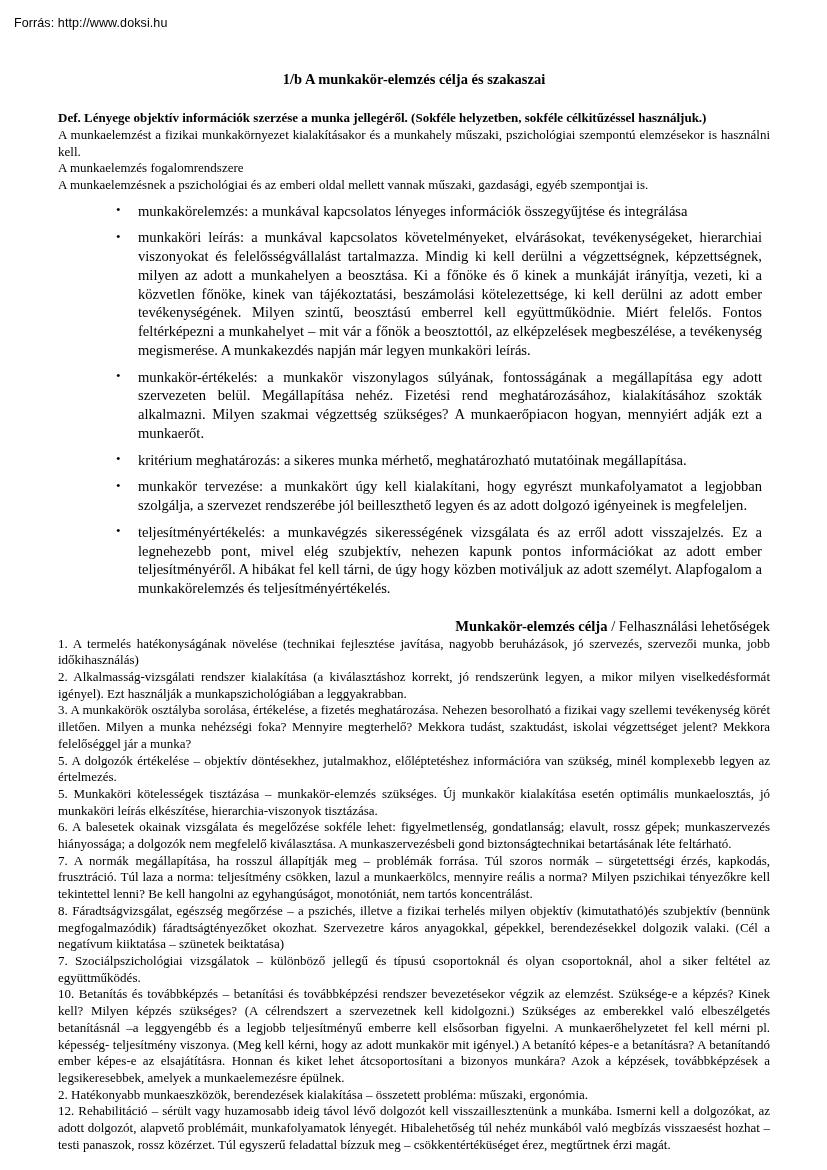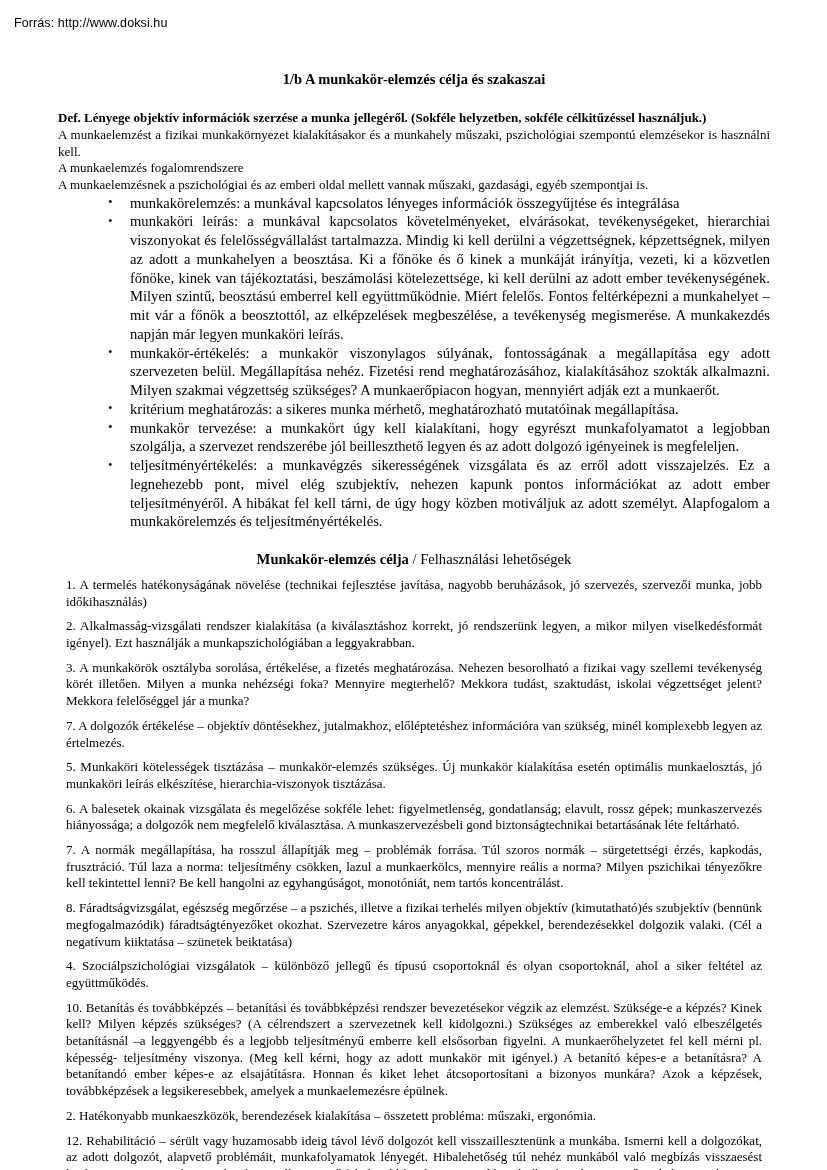--- a/index.html
+++ b/index.html
@@ -63,38 +63,38 @@
     margin: 0;
     padding: 0;
   }
   .bullet-list li {
     position: relative;
     padding-left: 72px;
     font-size: 14.6px;
     line-height: 1.285;
     text-align: justify;
     text-justify: inter-word;
-    margin: 0;
+    margin: 8px;
   }
   .bullet-list li::before {
     content: "\2022";
     position: absolute;
     left: 50px;
     top: -0.5px;
     font-size: 13px;
     line-height: 1.38;
   }
   .section-head {
     margin-top: 19px;
     font-size: 14.6px;
     line-height: 1.285;
-    text-align: center;
+    text-align: right;
   }
   .numbered p {
-    margin: 8px;
+    margin: 0;
   }
 </style>
 </head>
 <body>
 
 <div class="page">
 
   <div class="source-header">Forrás: http://www.doksi.hu</div>
 
   <div class="content">
@@ -118,25 +118,25 @@
       <li>munkakör tervezése: a munkakört úgy kell kialakítani, hogy egyrészt munkafolyamatot a legjobban szolgálja, a szervezet rendszerébe jól beilleszthető legyen és az adott dolgozó igényeinek is megfeleljen.</li>
       <li>teljesítményértékelés: a munkavégzés sikerességének vizsgálata és az erről adott visszajelzés. Ez a legnehezebb pont, mivel elég szubjektív, nehezen kapunk pontos információkat az adott ember teljesítményéről. A hibákat fel kell tárni, de úgy hogy közben motiváljuk az adott személyt. Alapfogalom a munkakörelemzés és teljesítményértékelés.</li>
     </ul>
 
     <p class="section-head"><span class="bold">Munkakör-elemzés célja</span><span> / Felhasználási lehetőségek</span></p>
 
     <div class="numbered">
       <p>1. A termelés hatékonyságának növelése (technikai fejlesztése javítása, nagyobb beruházások, jó szervezés, szervezői munka, jobb időkihasználás)</p>
       <p>2. Alkalmasság-vizsgálati rendszer kialakítása (a kiválasztáshoz korrekt, jó rendszerünk legyen, a mikor milyen viselkedésformát igényel). Ezt használják a munkapszichológiában a leggyakrabban.</p>
       <p>3. A munkakörök osztályba sorolása, értékelése, a fizetés meghatározása. Nehezen besorolható a fizikai vagy szellemi tevékenység körét illetően. Milyen a munka nehézségi foka? Mennyire megterhelő? Mekkora tudást, szaktudást, iskolai végzettséget jelent? Mekkora felelőséggel jár a munka?</p>
-      <p>7. A dolgozók értékelése – objektív döntésekhez, jutalmakhoz, előléptetéshez információra van szükség, minél komplexebb legyen az értelmezés.</p>
+      <p>5. A dolgozók értékelése – objektív döntésekhez, jutalmakhoz, előléptetéshez információra van szükség, minél komplexebb legyen az értelmezés.</p>
       <p>5. Munkaköri kötelességek tisztázása – munkakör-elemzés szükséges. Új munkakör kialakítása esetén optimális munkaelosztás, jó munkaköri leírás elkészítése, hierarchia-viszonyok tisztázása.</p>
       <p>6. A balesetek okainak vizsgálata és megelőzése sokféle lehet: figyelmetlenség, gondatlanság; elavult, rossz gépek; munkaszervezés hiányossága; a dolgozók nem megfelelő kiválasztása. A munkaszervezésbeli gond biztonságtechnikai betartásának léte feltárható.</p>
       <p>7. A normák megállapítása, ha rosszul állapítják meg – problémák forrása. Túl szoros normák – sürgetettségi érzés, kapkodás, frusztráció. Túl laza a norma: teljesítmény csökken, lazul a munkaerkölcs, mennyire reális a norma? Milyen pszichikai tényezőkre kell tekintettel lenni? Be kell hangolni az egyhangúságot, monotóniát, nem tartós koncentrálást.</p>
       <p>8. Fáradtságvizsgálat, egészség megőrzése – a pszichés, illetve a fizikai terhelés milyen objektív (kimutatható)és szubjektív (bennünk megfogalmazódik) fáradtságtényezőket okozhat. Szervezetre káros anyagokkal, gépekkel, berendezésekkel dolgozik valaki. (Cél a negatívum kiiktatása – szünetek beiktatása)</p>
-      <p>4. Szociálpszichológiai vizsgálatok – különböző jellegű és típusú csoportoknál és olyan csoportoknál, ahol a siker feltétel az együttműködés.</p>
+      <p>7. Szociálpszichológiai vizsgálatok – különböző jellegű és típusú csoportoknál és olyan csoportoknál, ahol a siker feltétel az együttműködés.</p>
       <p>10. Betanítás és továbbképzés – betanítási és továbbképzési rendszer bevezetésekor végzik az elemzést. Szüksége-e a képzés? Kinek kell? Milyen képzés szükséges? (A célrendszert a szervezetnek kell kidolgozni.) Szükséges az emberekkel való elbeszélgetés betanításnál –a leggyengébb és a legjobb teljesítményű emberre kell elsősorban figyelni. A munkaerőhelyzetet fel kell mérni pl. képesség- teljesítmény viszonya. (Meg kell kérni, hogy az adott munkakör mit igényel.) A betanító képes-e a betanításra? A betanítandó ember képes-e az elsajátításra. Honnan és kiket lehet átcsoportosítani a bizonyos munkára? Azok a képzések, továbbképzések a legsikeresebbek, amelyek a munkaelemezésre épülnek.</p>
       <p class="noj">2. Hatékonyabb munkaeszközök, berendezések kialakítása – összetett probléma: műszaki, ergonómia.</p>
       <p>12. Rehabilitáció – sérült vagy huzamosabb ideig távol lévő dolgozót kell visszaillesztenünk a munkába. Ismerni kell a dolgozókat, az adott dolgozót, alapvető problémáit, munkafolyamatok lényegét. Hibalehetőség túl nehéz munkából való megbízás visszaesést hozhat – testi panaszok, rossz közérzet. Túl egyszerű feladattal bízzuk meg – csökkentértéküséget érez, megtűrtnek érzi magát.</p>
     </div>
 
   </div>
 </div>
 
 </body></html>

